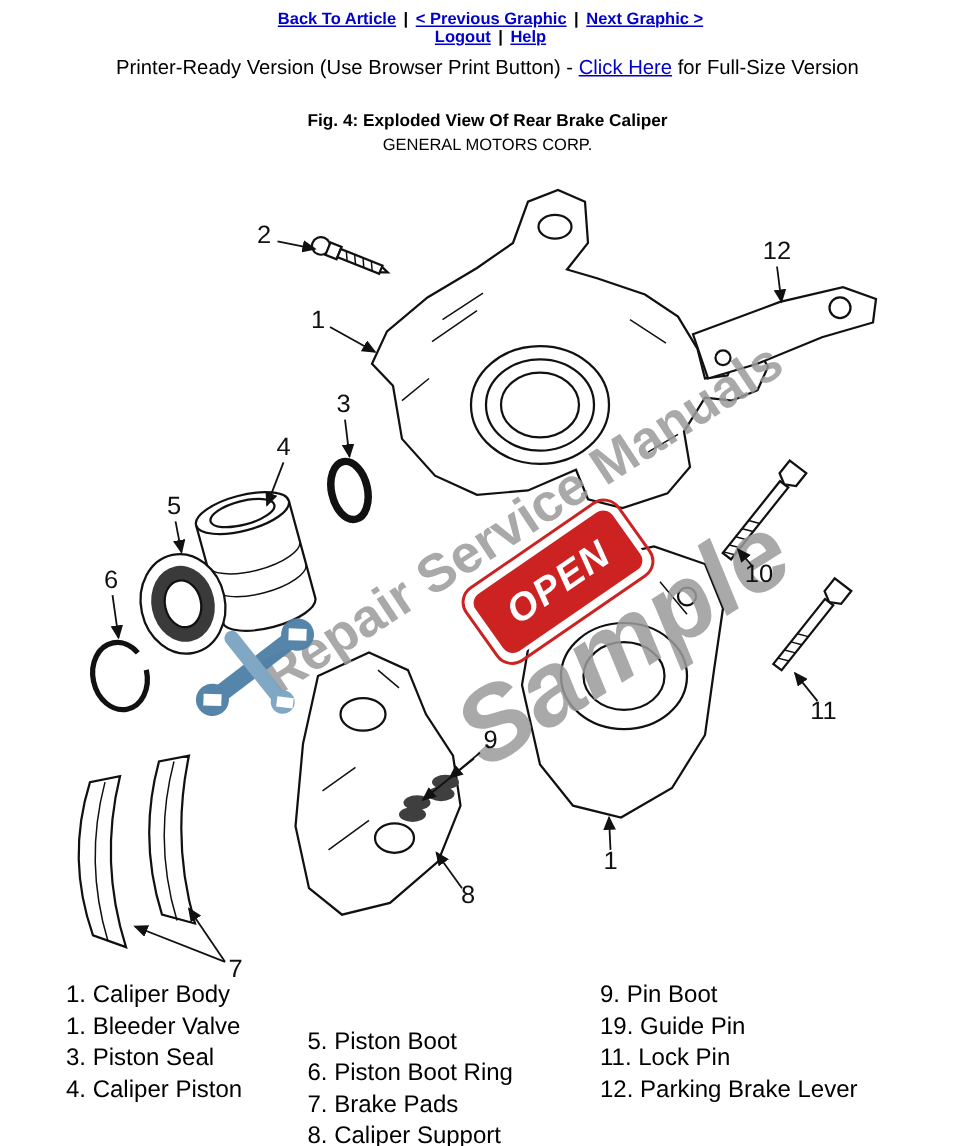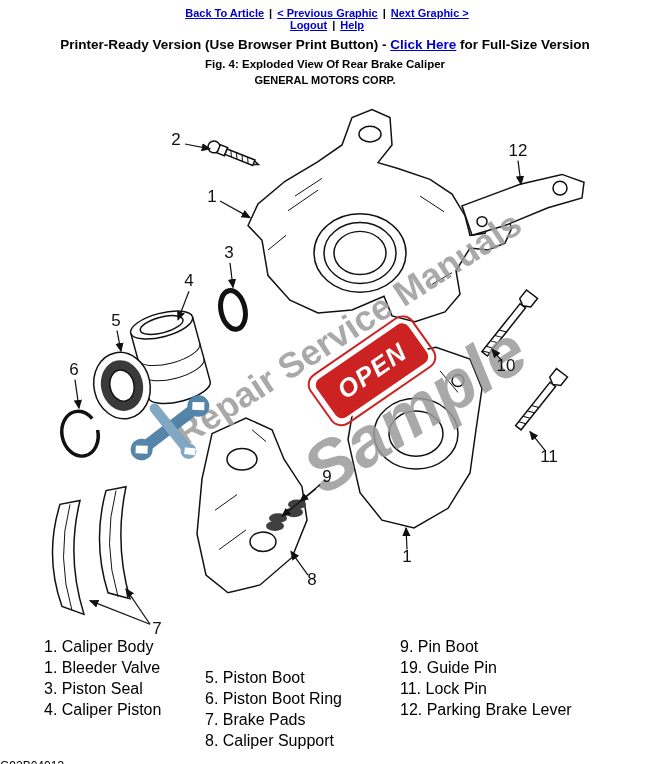--- a/index.html
+++ b/index.html
@@ -7,23 +7,23 @@
   body {
     width:650px; height:764px; background:#ffffff; color:#000;
     font-family:"Liberation Sans", sans-serif; overflow:hidden;
   }
   .topbar {
     display:flex; justify-content:space-between; align-items:center;
     padding:7px 26px 0 30px; font-size:11px; font-weight:bold;flex-direction:column;
   }
   .topbar a, .printer-line a { color:#0000cc; text-decoration:underline; cursor:pointer; }
   .sep { margin:0 5px; font-weight:bold; }
-  .printer-line { text-align:center; font-size:13.5px; font-weight:bold; margin-top:6px; }
-  .fig-title { text-align:center; font-size:11.5px; font-weight:bold; margin-top:6px; }
-  .company { text-align:center; font-size:11px; font-weight:bold; margin-top:4px; }
+  .printer-line { text-align:center; font-size:13.5px; font-weight:normal; margin-top:6px; }
+  .fig-title { text-align:center; font-size:11.5px; font-weight:bold; margin-top:23px; }
+  .company { text-align:center; font-size:11px; font-weight:normal; margin-top:4px; }
   .diagram { width:650px; height:548px; margin-top:2px; }
   .legend { display:flex; padding-left:44px; font-size:16px; line-height:21px; }
   .legend-col1 { width:161px; }
   .legend-col2 { width:195px;margin-top:31px; }
   .legend div { white-space:nowrap; }
   .footer-code { font-size:12px; margin-top:8px; }
   svg text { font-family:"Liberation Sans", sans-serif; }
 </style>
 </head>
 <body>

